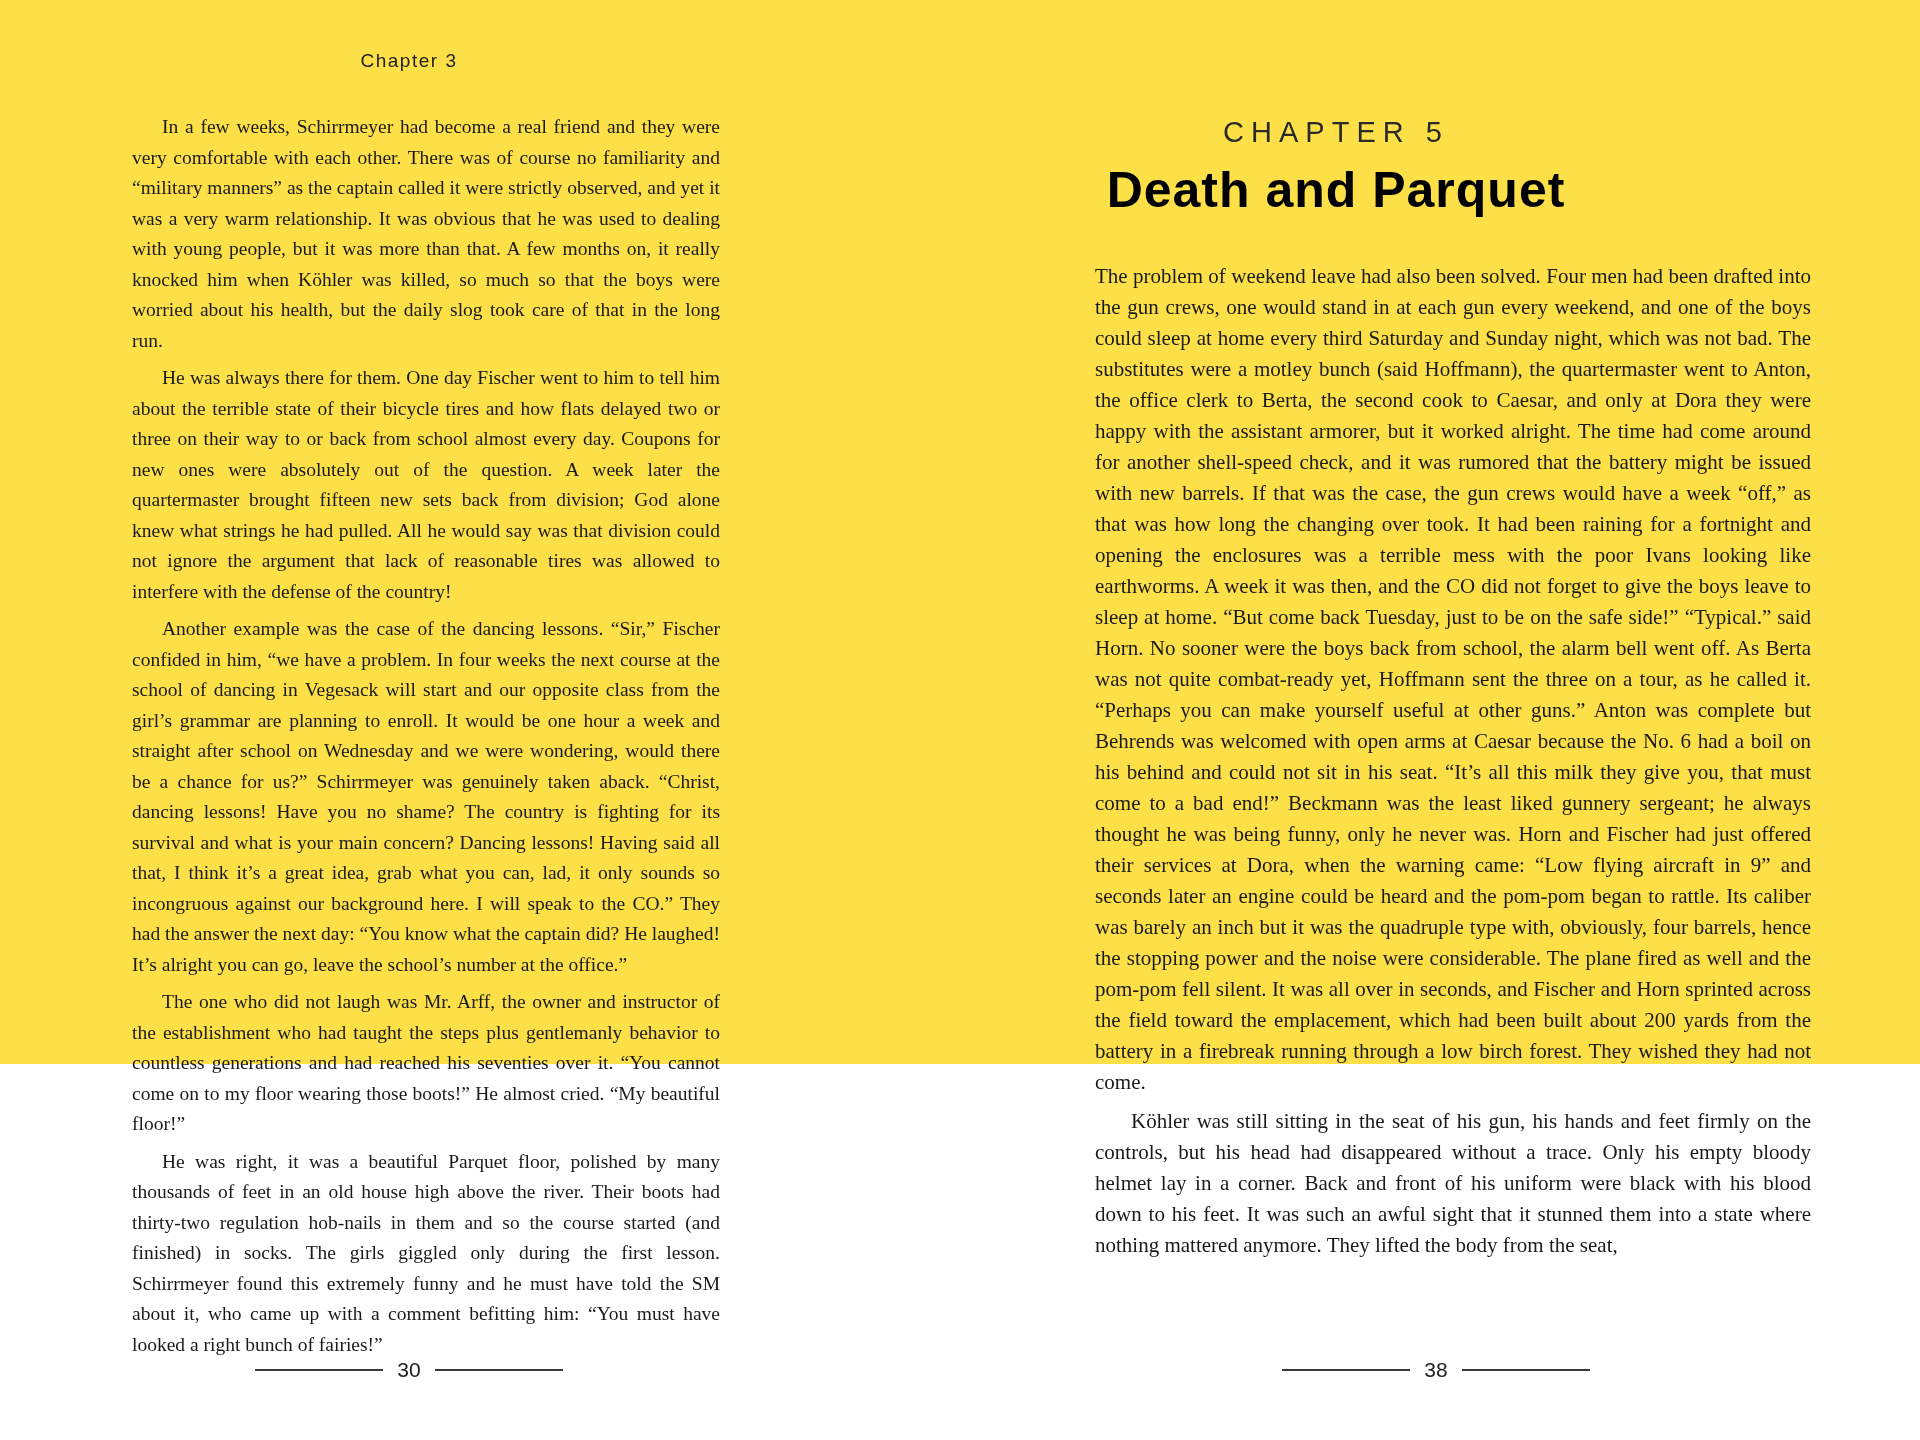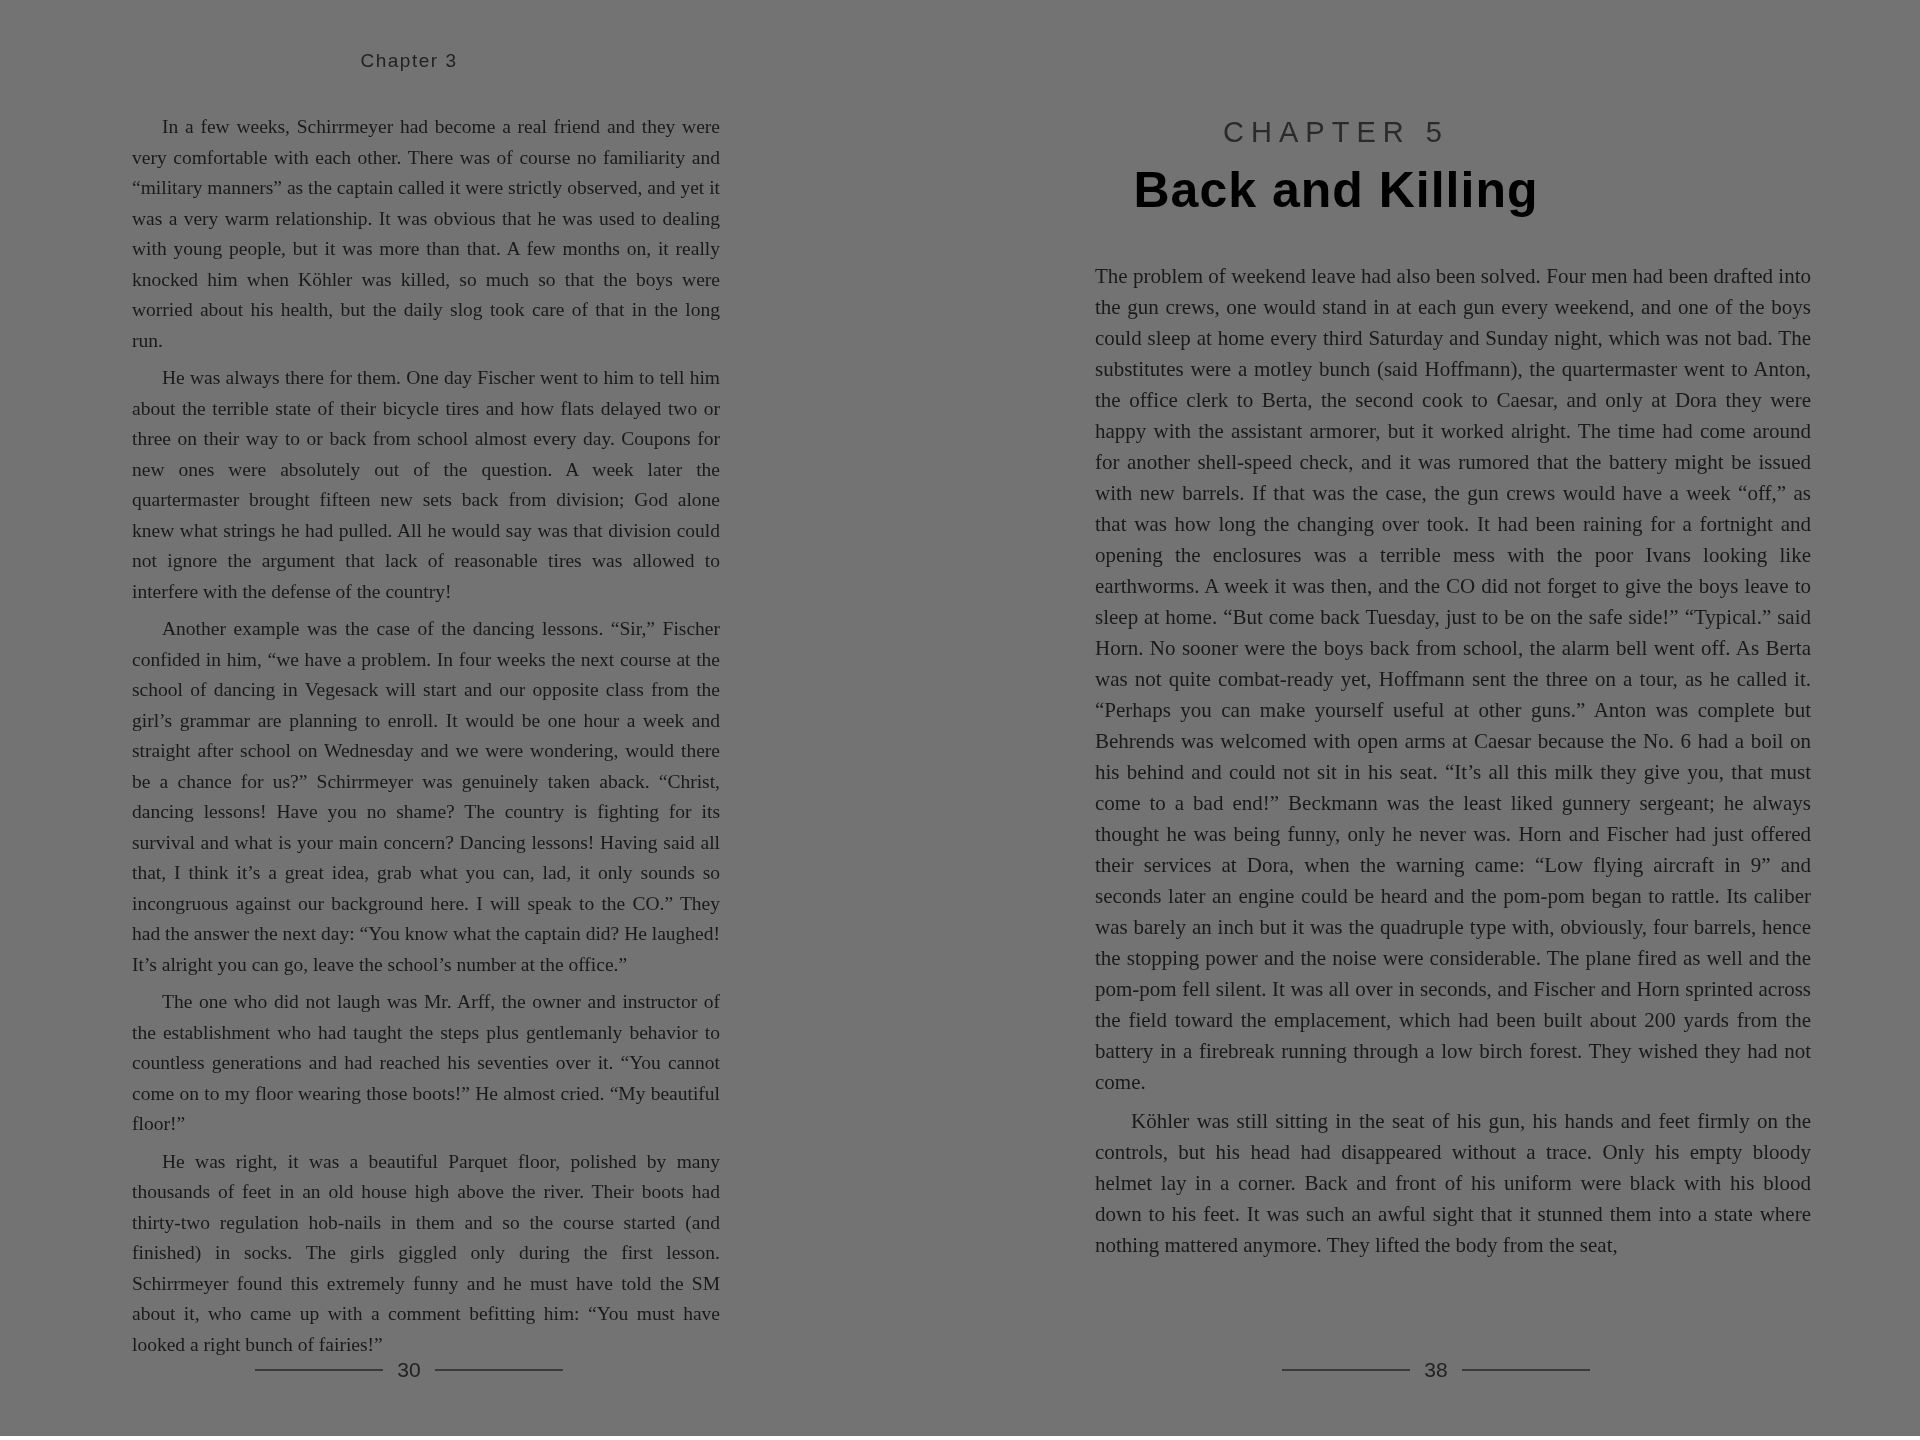--- a/index.html
+++ b/index.html
@@ -3,22 +3,22 @@
 <meta charset="utf-8">
 <style>
   html, body { margin: 0; padding: 0; }
   body {
     width: 1920px; height: 1440px;
     background: #ffffff;
     overflow: hidden;
   }
   .spread {
     position: relative;
-    width: 1920px; height: 1436px;
-    background: #737373;
+    width: 1920px; height: 1064px;
+    background: #fde047;
   }
   .page { position: absolute; top: 0; height: 1440px; }
   .page-left  { left: 115px; width: 588px; }
   .page-right { left: 1078px; width: 716px; }
 
   .running-head {
     position: absolute; top: 50px; left: 0; width: 100%;
     text-align: center;
     font-family: "Liberation Sans", sans-serif;
     font-size: 19px; letter-spacing: 1.5px;
@@ -90,21 +90,21 @@
     <footer class="folio">
       <span class="rule"></span>
       <span class="folio-num">30</span>
       <span class="rule"></span>
     </footer>
   </section>
 
   <section class="page page-right">
     <div class="chapter-heading">
       <div class="chapter-label">CHAPTER 5</div>
-      <h1 class="chapter-title">Back and Killing</h1>
+      <h1 class="chapter-title">Death and Parquet</h1>
     </div>
 
     <div class="body-text">
       <p class="no-indent">The problem of weekend leave had also been solved. Four men had been drafted into the gun crews, one would stand in at each gun every weekend, and one of the boys could sleep at home every third Saturday and Sunday night, which was not bad. The substitutes were a motley bunch (said Hoffmann), the quartermaster went to Anton, the office clerk to Berta, the second cook to Caesar, and only at Dora they were happy with the assistant armorer, but it worked alright. The time had come around for another shell-speed check, and it was rumored that the battery might be issued with new barrels. If that was the case, the gun crews would have a week “off,” as that was how long the changing over took. It had been raining for a fortnight and opening the enclosures was a terrible mess with the poor Ivans looking like earthworms. A week it was then, and the CO did not forget to give the boys leave to sleep at home. “But come back Tuesday, just to be on the safe side!” “Typical.” said Horn. No sooner were the boys back from school, the alarm bell went off. As Berta was not quite combat-ready yet, Hoffmann sent the three on a tour, as he called it. “Perhaps you can make yourself useful at other guns.” Anton was complete but Behrends was welcomed with open arms at Caesar because the No. 6 had a boil on his behind and could not sit in his seat. “It’s all this milk they give you, that must come to a bad end!” Beckmann was the least liked gunnery sergeant; he always thought he was being funny, only he never was. Horn and Fischer had just offered their services at Dora, when the warning came: “Low flying aircraft in 9” and seconds later an engine could be heard and the pom-pom began to rattle. Its caliber was barely an inch but it was the quadruple type with, obviously, four barrels, hence the stopping power and the noise were considerable. The plane fired as well and the pom-pom fell silent. It was all over in seconds, and Fischer and Horn sprinted across the field toward the emplacement, which had been built about 200 yards from the battery in a firebreak running through a low birch forest. They wished they had not come.</p>
       <p>Köhler was still sitting in the seat of his gun, his hands and feet firmly on the controls, but his head had disappeared without a trace. Only his empty bloody helmet lay in a corner. Back and front of his uniform were black with his blood down to his feet. It was such an awful sight that it stunned them into a state where nothing mattered anymore. They lifted the body from the seat,</p>
     </div>
 
     <footer class="folio">
       <span class="rule"></span>
       <span class="folio-num">38</span>

